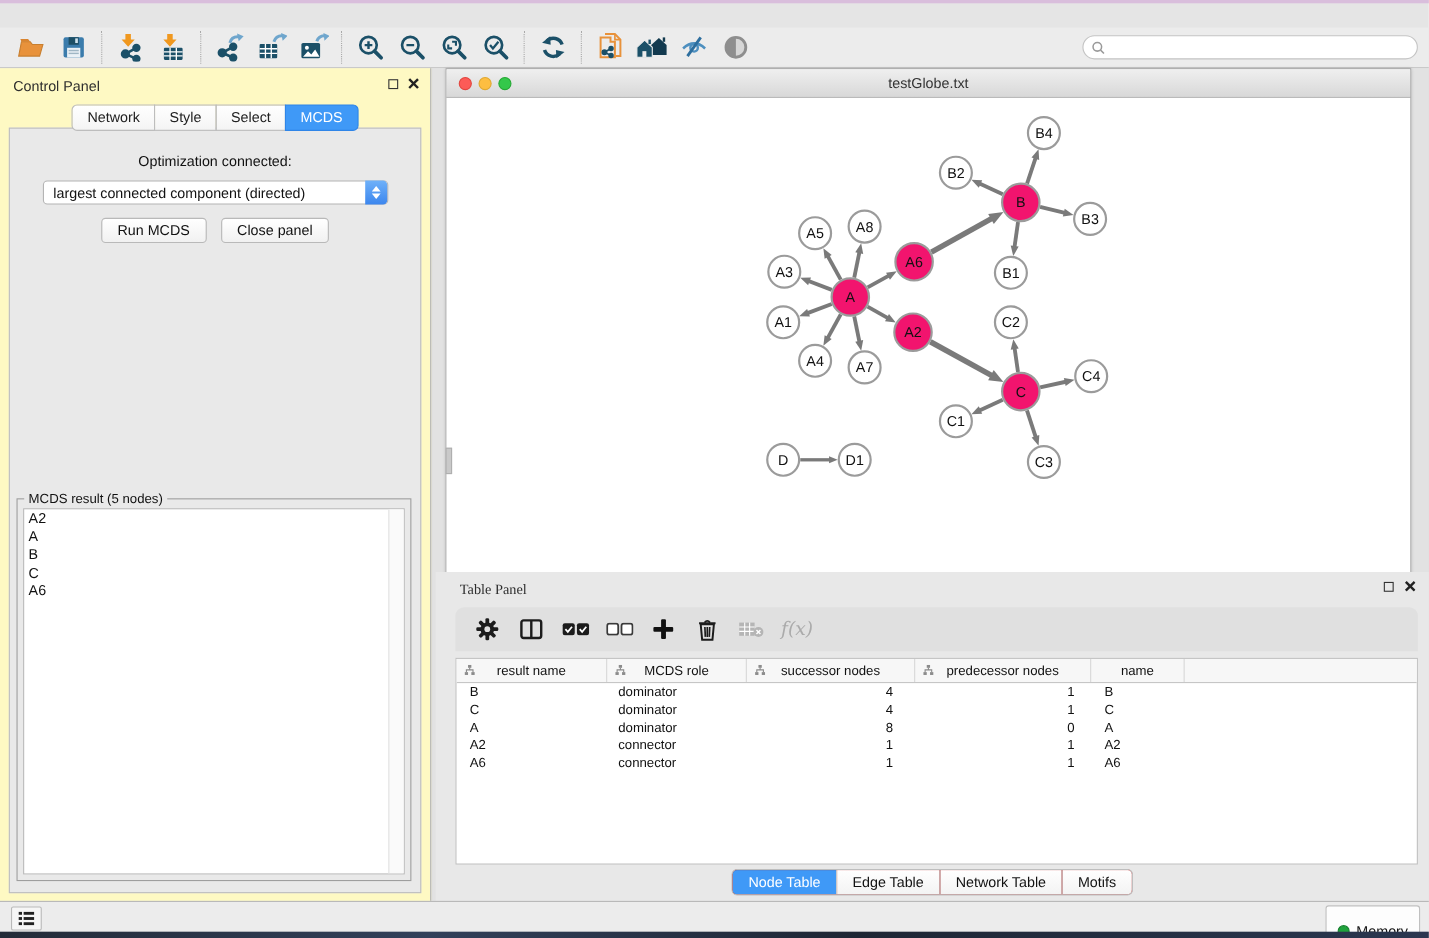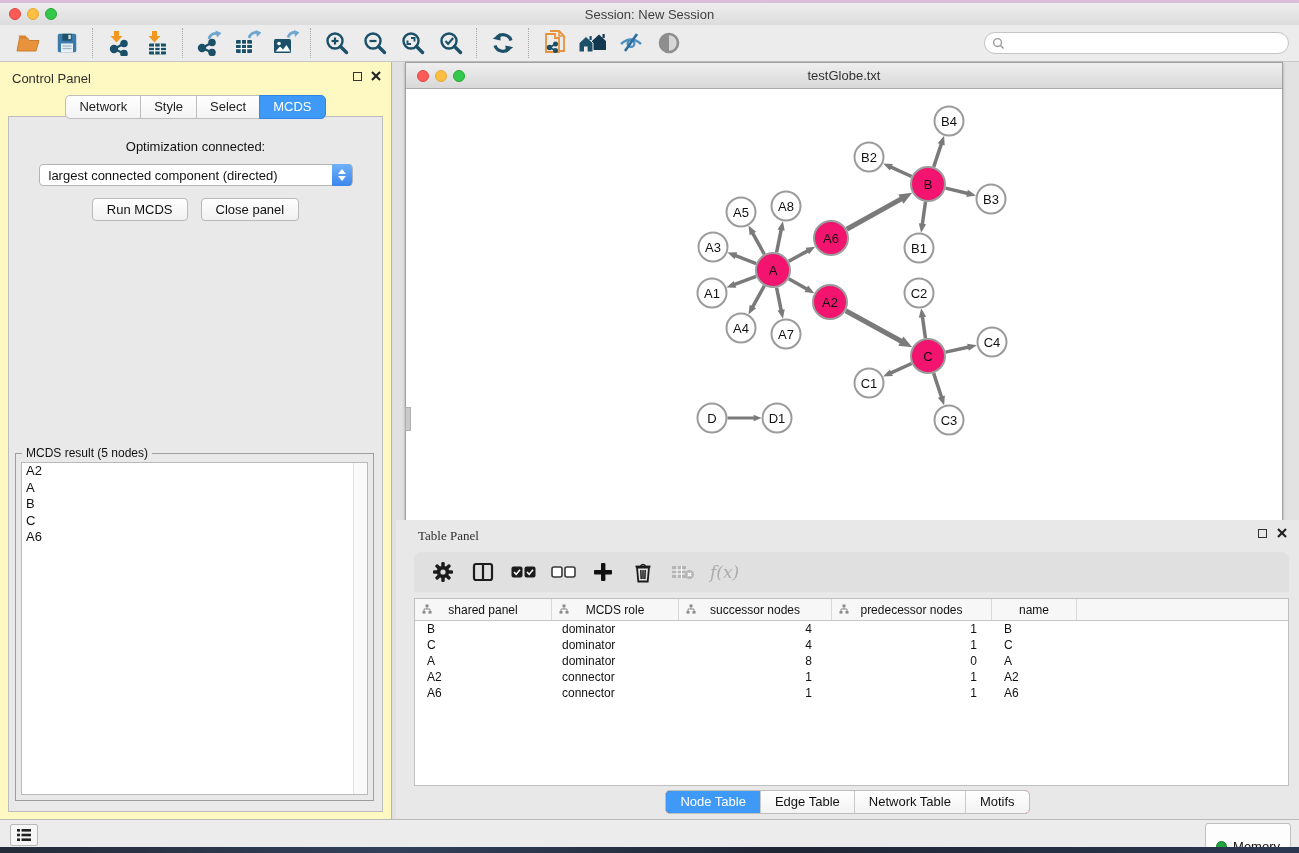--- a/index.html
+++ b/index.html
@@ -102,28 +102,20 @@
     border-radius:3px;display:flex;align-items:center;gap:6px;padding:12px 10px;font-size:13px;color:#111;}
   .mem-dot{width:11px;height:11px;border-radius:50%;background:#1FA33C;border:1px solid #178030;box-sizing:border-box;}
   svg{display:block;}
 </style>
 </head>
 <body>
 
 <div class="screen">
   <div class="desktop-top"></div>
 
-  <div class="titlebar">
-    <div class="lights">
-      <div class="light red"></div>
-      <div class="light yellow"></div>
-      <div class="light green"></div>
-    </div>
-    <div class="title-text">Session: New Session</div>
-  </div>
 
   <div class="toolbar">
     <div class="tbtn">
       <svg width="28" height="24" viewBox="0 0 28 24">
         <path d="M2 20 L4.5 7 h8 l2 2.5 h9.5 l-3 10.5 z" fill="#E8923B" stroke="#C87F2F" stroke-width="1"></path>
         <path d="M4.5 7 l-1 -2.5 h7 l2 2.5 z" fill="#D9842F"></path>
       </svg>
     </div>
     <div class="tbtn">
       <svg width="24" height="24" viewBox="0 0 26 26">
@@ -510,21 +502,21 @@
 
         <div class="tp-table">
           <div class="thead">
               <div class="th" style="width: 137px;">
                 <svg class="colicon" width="10" height="10" viewBox="0 0 10 10">
                   <rect x="3.5" y="0.5" width="3" height="2.6" fill="#8B8B8B"></rect>
                   <path d="M5 3 v2 M2 7 v-2 h6 v2" stroke="#8B8B8B" stroke-width="1" fill="none"></path>
                   <rect x="0.5" y="7" width="3" height="2.6" fill="#8B8B8B"></rect>
                   <rect x="6.5" y="7" width="3" height="2.6" fill="#8B8B8B"></rect>
                 </svg>
-                <span class="lbl">shared panel</span>
+                <span class="lbl">result name</span>
               </div>
               <div class="th" style="width: 127px;">
                 <svg class="colicon" width="10" height="10" viewBox="0 0 10 10">
                   <rect x="3.5" y="0.5" width="3" height="2.6" fill="#8B8B8B"></rect>
                   <path d="M5 3 v2 M2 7 v-2 h6 v2" stroke="#8B8B8B" stroke-width="1" fill="none"></path>
                   <rect x="0.5" y="7" width="3" height="2.6" fill="#8B8B8B"></rect>
                   <rect x="6.5" y="7" width="3" height="2.6" fill="#8B8B8B"></rect>
                 </svg>
                 <span class="lbl">MCDS role</span>
               </div>

